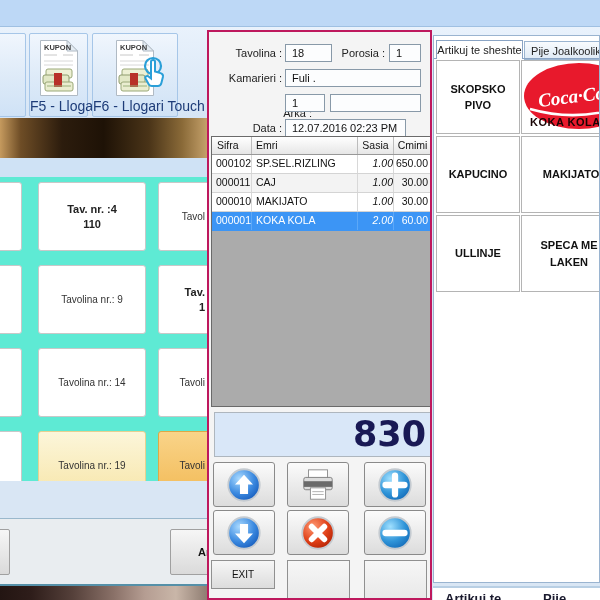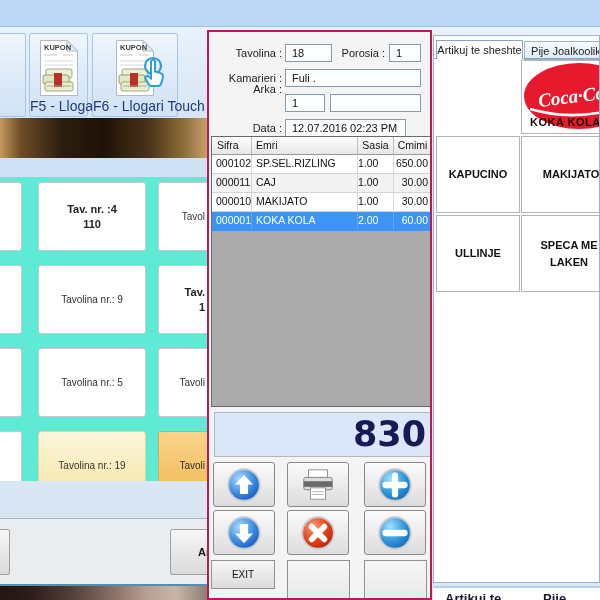--- a/index.html
+++ b/index.html
@@ -46,21 +46,21 @@
   .ghead{display:flex;height:17px;background:linear-gradient(#ffffff,#e6e6e6);border-bottom:1px solid #989898;
          font-size:10.5px;color:#111;}
   .ghead span{display:block;line-height:16px;border-right:1px solid #bcbcbc;box-sizing:border-box;}
   .trow{display:flex;height:18px;background:#fff;font-size:10.5px;color:#111;border-bottom:1px solid #d4d4d4;}
   .trow.alt{background:#f3f3f3;}
   .trow.sel{background:#3c95f5;color:#fff;border-bottom:1px solid #3c95f5;}
   .trow span{display:block;line-height:17px;border-right:1px solid #d8d8d8;box-sizing:border-box;overflow:hidden;white-space:nowrap;}
   .trow.sel span{border-right:1px solid #5ca8f8;}
   .c1{width:40px;padding-left:4px;}
   .c2{width:106px;padding-left:4px;}
-  .c3{width:36px;text-align:left;padding-right:8px;}
+  .c3{width:36px;text-align:right;padding-right:0;font-style:italic;}
   .c4{width:37px;text-align:right;padding-right:3px;border-right:none!important;}
   .hc1{width:40px;padding-left:5px;}
   .hc2{width:106px;padding-left:4px;}
   .hc3{width:36px;text-align:center;}
   .hc4{width:37px;text-align:center;border-right:none!important;}
   .total{position:absolute;left:5px;top:380px;width:221px;height:45px;background:#d9e7f8;border:1px solid #aeb6be;
          box-sizing:border-box;font-family:"DejaVu Sans",sans-serif;font-weight:bold;font-size:35px;color:#191955;
          text-align:right;line-height:43px;padding-right:8px;}
   .act{position:absolute;width:62px;height:45px;background:linear-gradient(#fbfbfb,#dcdcdc);
        border:1px solid #8a8a8a;border-radius:3px;display:flex;align-items:center;justify-content:center;box-sizing:border-box;}
@@ -157,21 +157,21 @@
 
   <div class="tav-btn" style="left:38px;width:108px;top:88px;">
     <span>Tavolina nr.: 9</span>
   </div>
   <div class="tav-btn cut bold" style="left:158px;width:110px;top:88px;">
     <span>Tav.</span>
     <span>1</span>
   </div>
 
   <div class="tav-btn" style="left:38px;width:108px;top:171px;">
-    <span>Tavolina nr.: 5</span>
+    <span>Tavolina nr.: 14</span>
   </div>
   <div class="tav-btn cut" style="left:158px;width:110px;top:171px;">
     <span>Tavoli</span>
   </div>
 
   <div class="tav-btn yellow" style="left:38px;width:108px;top:254px;">
     <span>Tavolina nr.: 19</span>
   </div>
   <div class="tav-btn orange cut" style="left:158px;width:110px;top:254px;">
     <span>Tavoli</span>
@@ -190,21 +190,21 @@
 <div class="abs center-panel">
 
   <span class="flabel" style="top:12px;">Tavolina :</span>
   <span class="fbox" style="left:76px;top:12px;width:47px;">18</span>
   <span class="plabel" style="top:12px;">Porosia :</span>
   <span class="fbox" style="left:180px;top:12px;width:32px;">1</span>
 
   <span class="flabel" style="top:37px;">Kamarieri :</span>
   <span class="fbox" style="left:76px;top:37px;width:136px;">Fuli .</span>
 
-  <span class="flabel" style="top:48px;">Arka :</span>
+  <span class="flabel" style="top:72px;margin-left:30px;">Arka :</span>
   <span class="fbox" style="left:76px;top:62px;width:40px;">1</span>
   <span class="fbox" style="left:121px;top:62px;width:91px;"></span>
 
   <span class="flabel" style="top:87px;">Data :</span>
   <span class="fbox" style="left:76px;top:87px;width:121px;">12.07.2016 02:23 PM</span>
 
   <div class="grid">
     <div class="ghead">
       <span class="hc1">Sifra</span>
       <span class="hc2">Emri</span>
@@ -323,20 +323,21 @@
   <div class="bot-btn" style="left:155px;top:528px;width:63px;height:75px;">
     
   </div>
 </div>
 
 <div class="abs right-panel">
   <div class="tab active">Artikuj te sheshte</div>
   <div class="tab inactive">Pije Joalkoolike</div>
   <div class="page-line"></div>
 
+  <div class="pcell" style="left:2px;top:24px;width:84px;height:74px;">SKOPSKO PIVO</div>
   <div class="pcell koka-cell" style="left:87px;top:24px;width:100px;height:74px;">
     <svg style="position:absolute;left:0;top:1px;" width="118" height="70" viewBox="0 0 118 70">
       <ellipse cx="57" cy="34" rx="55" ry="33" fill="#e8192c"></ellipse>
       <text x="57" y="40" font-family="Liberation Serif,serif" font-style="italic" font-weight="bold" font-size="19" fill="#ffffff" text-anchor="middle" transform="rotate(-7 57 36)">Coca·Cola</text>
       <path d="M8 47 Q57 61 106 43" stroke="#ffffff" stroke-width="2.5" fill="none"></path>
     </svg>
     <span class="koka-label">KOKA KOLA</span>
   </div>
 
   <div class="pcell" style="left:2px;top:100px;width:84px;height:77px;">KAPUCINO</div>

